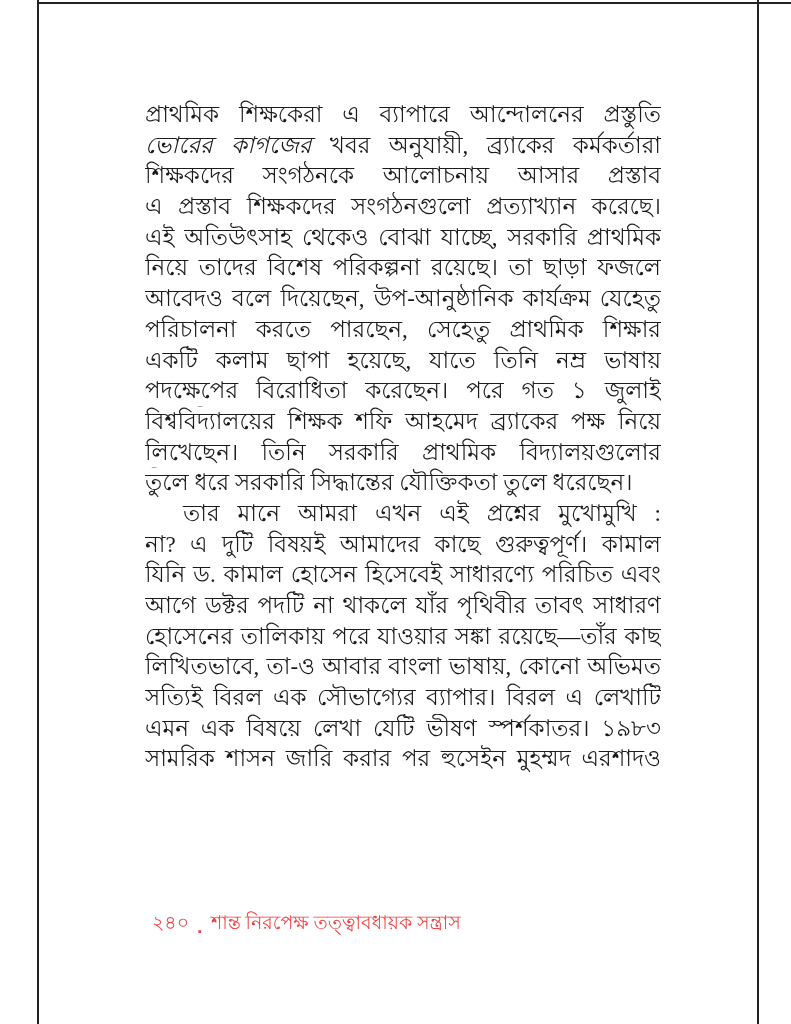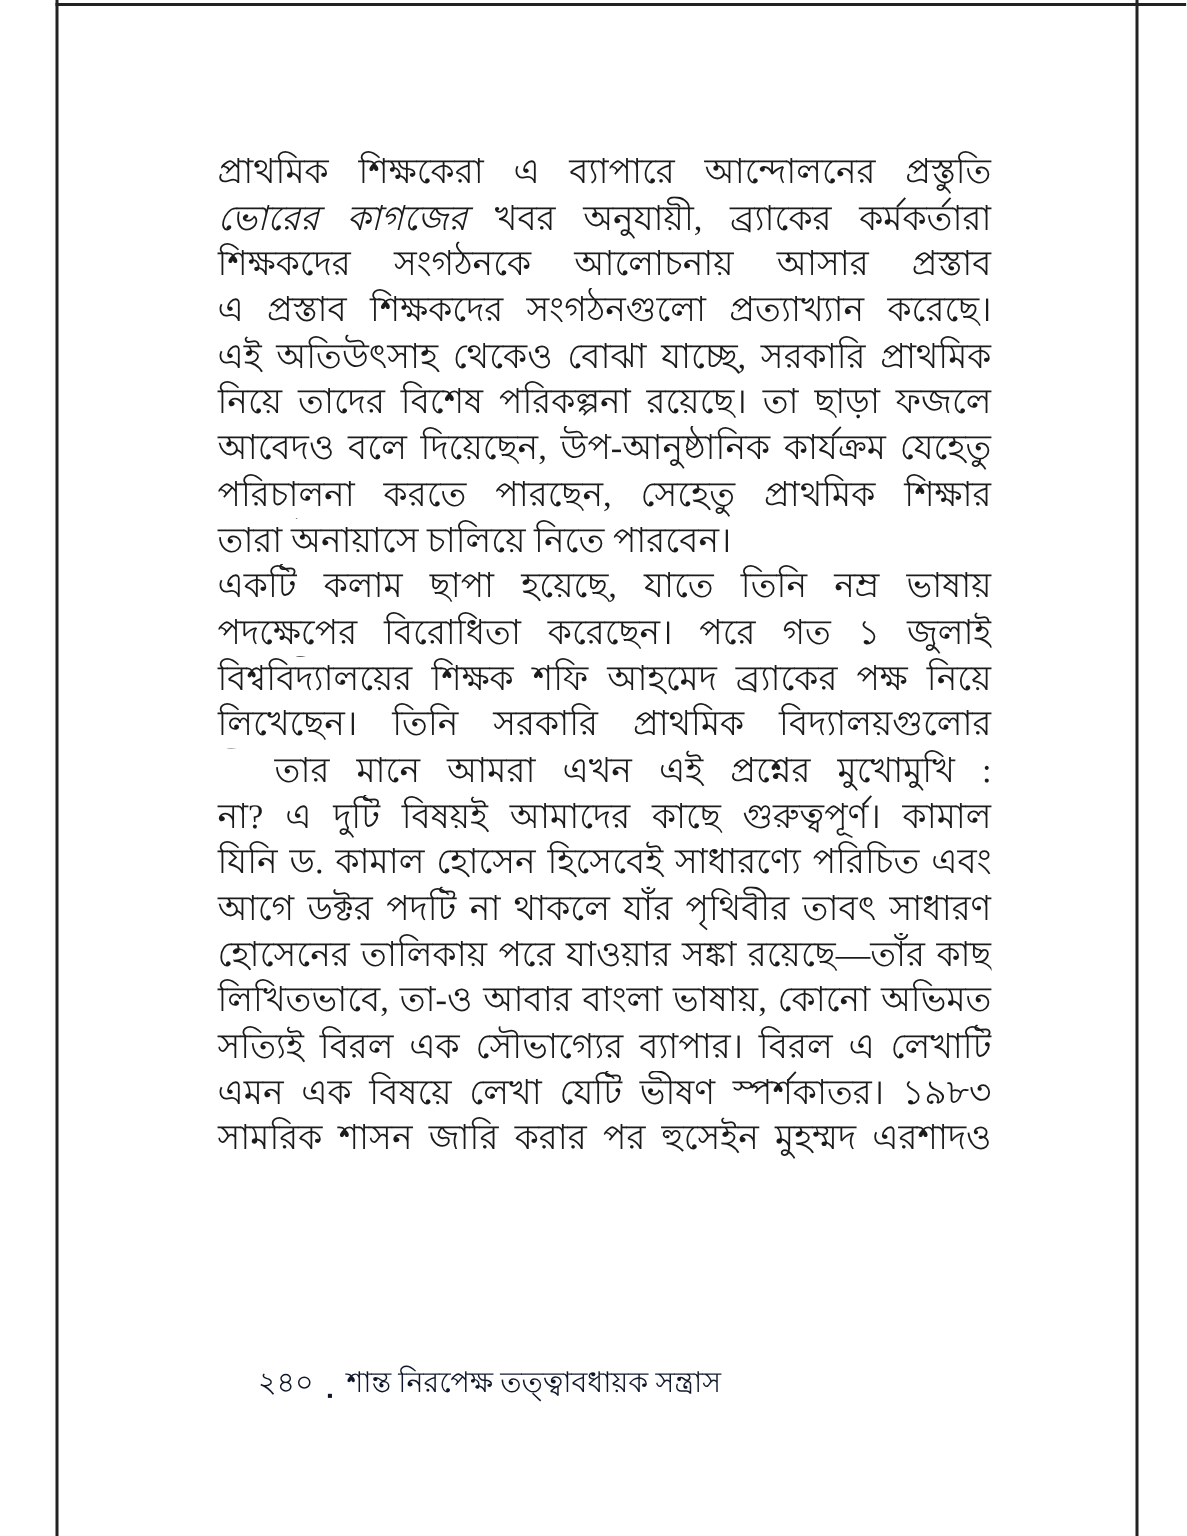--- a/index.html
+++ b/index.html
@@ -50,22 +50,21 @@
   #footer {
     position: absolute;
     left: 152px;
     top: 910px;
     width: 500px;
     font-size: 19px;
     line-height: 26px;
     display: flex;
     align-items: flex-end;
     gap: 9px;
-    color: #0f172a;
-    margin-left: 20px;
+    color: #ef4444;
   }
   #footer .sq {
     font-size: 11px;
     line-height: 1;
     transform: translateY(1px);
   }
 </style>
 </head>
 <body>
 
@@ -77,27 +76,27 @@
   <div id="text-block">
       <div class="para">
         <div class="line"><span class="seg-normal">প্রাথমিক শিক্ষকেরা এ ব্যাপারে আন্দোলনের প্রস্তুতি নিচ্ছেন।</span></div>
         <div class="line"><span class="seg-italic">ভোরের কাগজের</span><span class="seg-normal"> খবর অনুযায়ী, ব্র্যাকের কর্মকর্তারা প্রাথমিক</span></div>
         <div class="line"><span class="seg-normal">শিক্ষকদের সংগঠনকে আলোচনায় আসার প্রস্তাব দিয়েছেন।</span></div>
         <div class="line"><span class="seg-normal">এ প্রস্তাব শিক্ষকদের সংগঠনগুলো প্রত্যাখ্যান করেছে। ব্র্যাকের</span></div>
         <div class="line"><span class="seg-normal">এই অতিউৎসাহ থেকেও বোঝা যাচ্ছে, সরকারি প্রাথমিক শিক্ষা</span></div>
         <div class="line"><span class="seg-normal">নিয়ে তাদের বিশেষ পরিকল্পনা রয়েছে। তা ছাড়া ফজলে হোসেন</span></div>
         <div class="line"><span class="seg-normal">আবেদও বলে দিয়েছেন, উপ-আনুষ্ঠানিক কার্যক্রম যেহেতু তারা</span></div>
         <div class="line"><span class="seg-normal">পরিচালনা করতে পারছেন, সেহেতু প্রাথমিক শিক্ষার কাজটিও</span></div>
-        <div class="line no-justify"><span class="seg-normal">তারা অনায়াসে চালিয়ে নিতে পারবেন।</span></div>
       </div>
       <div class="para">
         <div class="line"><span class="seg-normal">একটি কলাম ছাপা হয়েছে, যাতে তিনি নম্র ভাষায় সরকারের এ</span></div>
         <div class="line"><span class="seg-normal">পদক্ষেপের বিরোধিতা করেছেন। পরে গত ১ জুলাই জাহাঙ্গীরনগর</span></div>
         <div class="line"><span class="seg-normal">বিশ্ববিদ্যালয়ের শিক্ষক শফি আহমেদ ব্র্যাকের পক্ষ নিয়ে মুহম্মদ</span></div>
         <div class="line"><span class="seg-normal">লিখেছেন। তিনি সরকারি প্রাথমিক বিদ্যালয়গুলোর সীমাবদ্ধতা</span></div>
+        <div class="line no-justify"><span class="seg-normal">তুলে ধরে সরকারি সিদ্ধান্তের যৌক্তিকতা তুলে ধরেছেন।</span></div>
       </div>
       <div class="para">
         <div class="line indent"><span class="seg-normal">তার মানে আমরা এখন এই প্রশ্নের মুখোমুখি : বিশ্ববিদ্যালয়ের</span></div>
         <div class="line"><span class="seg-normal">না? এ দুটি বিষয়ই আমাদের কাছে গুরুত্বপূর্ণ। কামাল হোসেন,</span></div>
         <div class="line"><span class="seg-normal">যিনি ড. কামাল হোসেন হিসেবেই সাধারণ্যে পরিচিত এবং নামের</span></div>
         <div class="line"><span class="seg-normal">আগে ডক্টর পদটি না থাকলে যাঁর পৃথিবীর তাবৎ সাধারণ কামাল</span></div>
         <div class="line"><span class="seg-normal">হোসেনের তালিকায় পরে যাওয়ার সঙ্কা রয়েছে—তাঁর কাছ থেকে</span></div>
         <div class="line"><span class="seg-normal">লিখিতভাবে, তা-ও আবার বাংলা ভাষায়, কোনো অভিমত পাওয়া</span></div>
         <div class="line"><span class="seg-normal">সত্যিই বিরল এক সৌভাগ্যের ব্যাপার। বিরল এ লেখাটি আবার</span></div>
         <div class="line"><span class="seg-normal">এমন এক বিষয়ে লেখা যেটি ভীষণ স্পর্শকাতর। ১৯৮৩ সালে</span></div>

